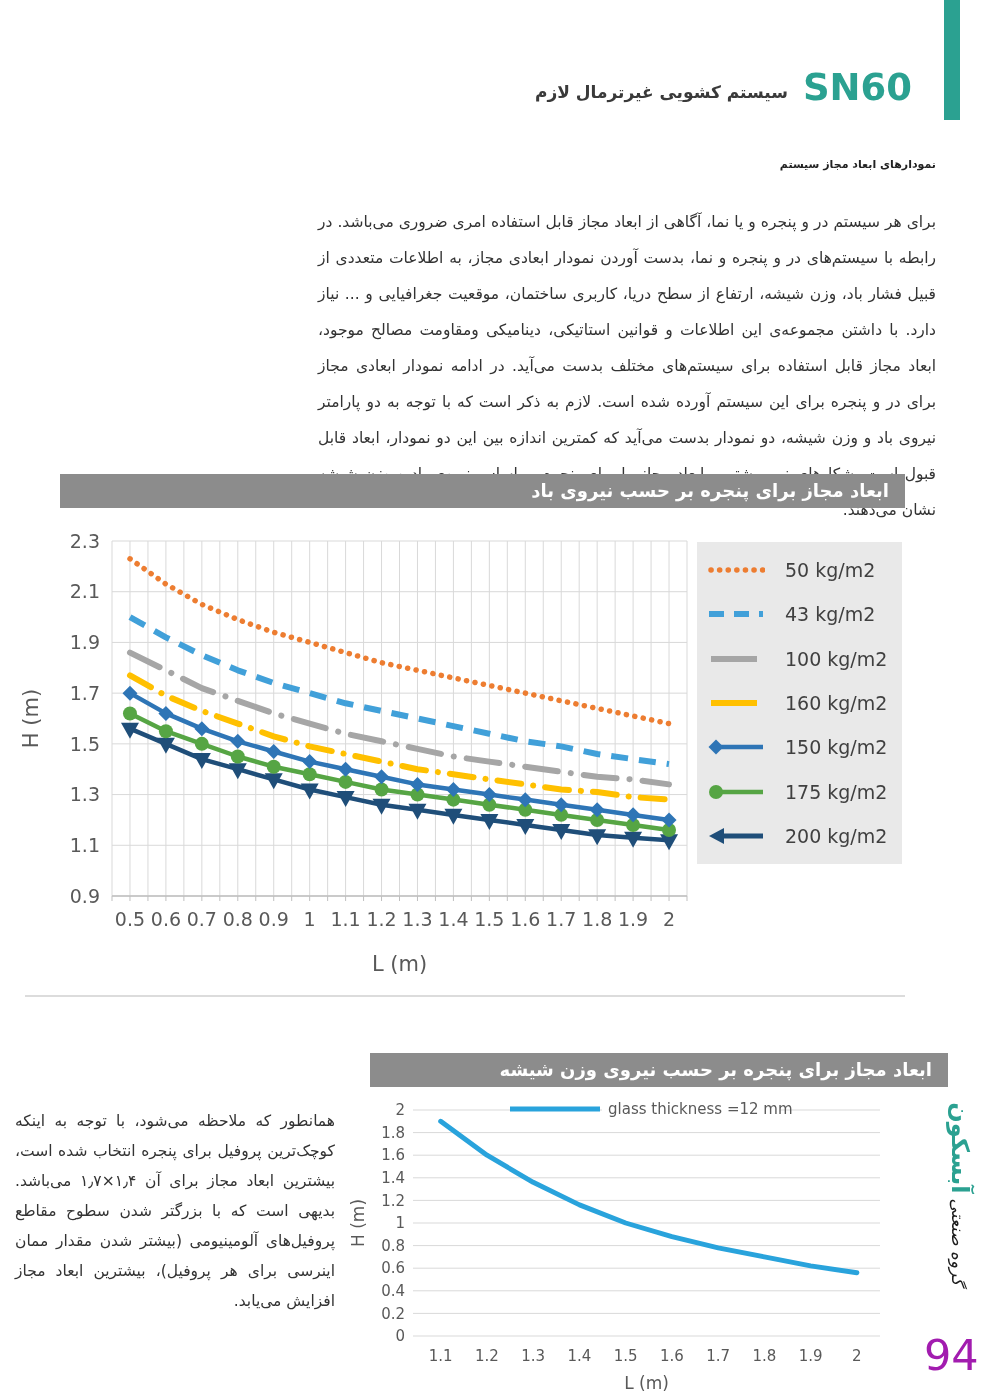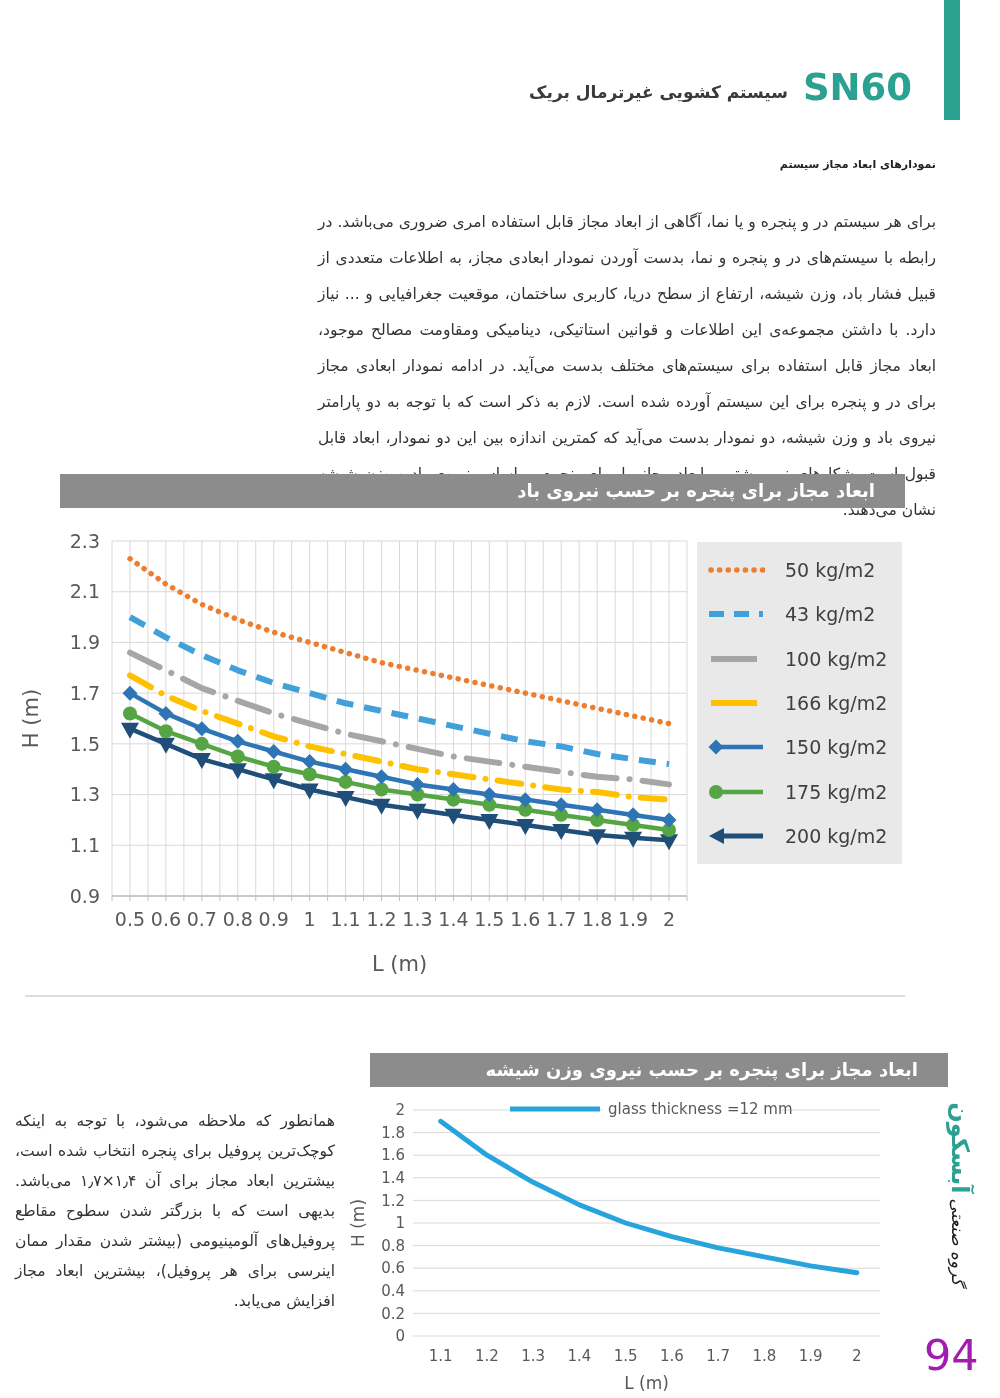--- a/index.html
+++ b/index.html
@@ -5,21 +5,21 @@
   html,body{margin:0;padding:0;background:#fff;}
   .page{position:relative;width:1000px;height:1398px;background:#ffffff;overflow:hidden;
         font-family:"DejaVu Sans","Liberation Sans",sans-serif;}
   .teal-bar{position:absolute;left:944px;top:0;width:16px;height:120px;background:#2BA191;}
   .sn-code{position:absolute;right:88px;top:66px;font-size:37px;font-weight:bold;color:#2BA191;letter-spacing:0;}
   .header-title{position:absolute;right:212px;top:82px;font-size:17px;font-weight:bold;color:#3a3a3a;direction:rtl;}
   .section-heading{position:absolute;right:64px;top:158px;font-size:11px;font-weight:bold;color:#222;direction:rtl;}
   .main-paragraph{position:absolute;right:64px;top:204px;width:618px;direction:rtl;text-align:justify;
         font-size:15.5px;line-height:36px;color:#333;}
   .banner{position:absolute;height:34px;background:#8C8C8C;color:#fff;direction:rtl;
-        font-size:18px;font-weight:bold;line-height:34px;padding-right:30px;box-sizing:border-box;}
+        font-size:18px;font-weight:bold;line-height:34px;padding-right:16px;box-sizing:border-box;}
   .banner-1{left:60px;top:474px;width:845px;}
   .banner-2{left:370px;top:1053px;width:578px;}
   .chart-box{position:absolute;}
   .chart-1{left:20px;top:533px;width:885px;height:455px;}
   .chart-2{left:350px;top:1093px;width:545px;height:305px;}
   .legend-box{position:absolute;left:677px;top:9px;width:205px;height:322px;background:#E9E9E9;
         display:flex;flex-direction:column;justify-content:space-around;padding:6px 0 6px 10px;box-sizing:border-box;}
   .legend-row{display:flex;align-items:center;gap:20px;}
   .legend-label{font-size:19px;color:#404040;white-space:nowrap;}
   .divider{position:absolute;left:25px;top:995px;width:880px;height:2px;background:#DCDCDC;}
@@ -35,21 +35,21 @@
   svg text{font-family:"DejaVu Sans","Liberation Sans",sans-serif;}
 </style>
 </head>
 <body>
 
 <div class="page">
 
   <div class="teal-bar"></div>
 
   <div class="sn-code">SN60</div>
-  <div class="header-title">سیستم کشویی غیرترمال بریک</div>
+  <div class="header-title">سیستم کشویی غیرترمال لازم</div>
 
   <div class="section-heading">نمودارهای ابعاد مجاز سیستم</div>
   <div class="main-paragraph">برای هر سیستم در و پنجره و یا نما، آگاهی از ابعاد مجاز قابل استفاده امری ضروری می‌باشد. در رابطه با سیستم‌های در و پنجره و نما، بدست آوردن نمودار ابعادی مجاز، به اطلاعات متعددی از قبیل فشار باد، وزن شیشه، ارتفاع از سطح دریا، کاربری ساختمان، موقعیت جغرافیایی و ... نیاز دارد. با داشتن مجموعه‌ی این اطلاعات و قوانین استاتیکی، دینامیکی ومقاومت مصالح موجود، ابعاد مجاز قابل استفاده برای سیستم‌های مختلف بدست می‌آید. در ادامه نمودار ابعادی مجاز برای در و پنجره برای این سیستم آورده شده است. لازم به ذکر است که با توجه به دو پارامتر نیروی باد و وزن شیشه، دو نمودار بدست می‌آید که کمترین اندازه بین این دو نمودار، ابعاد قابل قبول است. شکل‌های زیر بیشترین ابعاد مجاز را برای پنجره بر اساس نیروی باد و وزن شیشه نشان می‌دهند.</div>
 
   <div class="banner banner-1">ابعاد مجاز برای پنجره بر حسب نیروی باد</div>
 
   <div class="chart-box chart-1">
     <div id="chart1-svg"><svg width="885" height="455" viewBox="0 0 885 455">
           <line x1="92" y1="8" x2="92" y2="363" stroke="#D9D9D9" stroke-width="1"></line>
           <line x1="109.96875" y1="8" x2="109.96875" y2="363" stroke="#D9D9D9" stroke-width="1"></line>
@@ -224,21 +224,21 @@
         <div class="legend-row">
           <svg width="58" height="22">
             <line x1="4" y1="11" x2="50" y2="11" stroke="#A6A6A6" stroke-width="6" stroke-linecap="butt"></line>
           </svg>
           <span class="legend-label">100 kg/m2</span>
         </div>
         <div class="legend-row">
           <svg width="58" height="22">
             <line x1="4" y1="11" x2="50" y2="11" stroke="#FFC000" stroke-width="6" stroke-linecap="butt"></line>
           </svg>
-          <span class="legend-label">166 kg/m2</span>
+          <span class="legend-label">160 kg/m2</span>
         </div>
         <div class="legend-row">
           <svg width="58" height="22">
             <line x1="8" y1="11" x2="56" y2="11" stroke="#2E75B6" stroke-width="4.5"></line>
             <path d="M9 3.5L16.5 11L9 18.5L1.5 11Z" fill="#2E75B6"></path>
           </svg>
           <span class="legend-label">150 kg/m2</span>
         </div>
         <div class="legend-row">
           <svg width="58" height="22">

